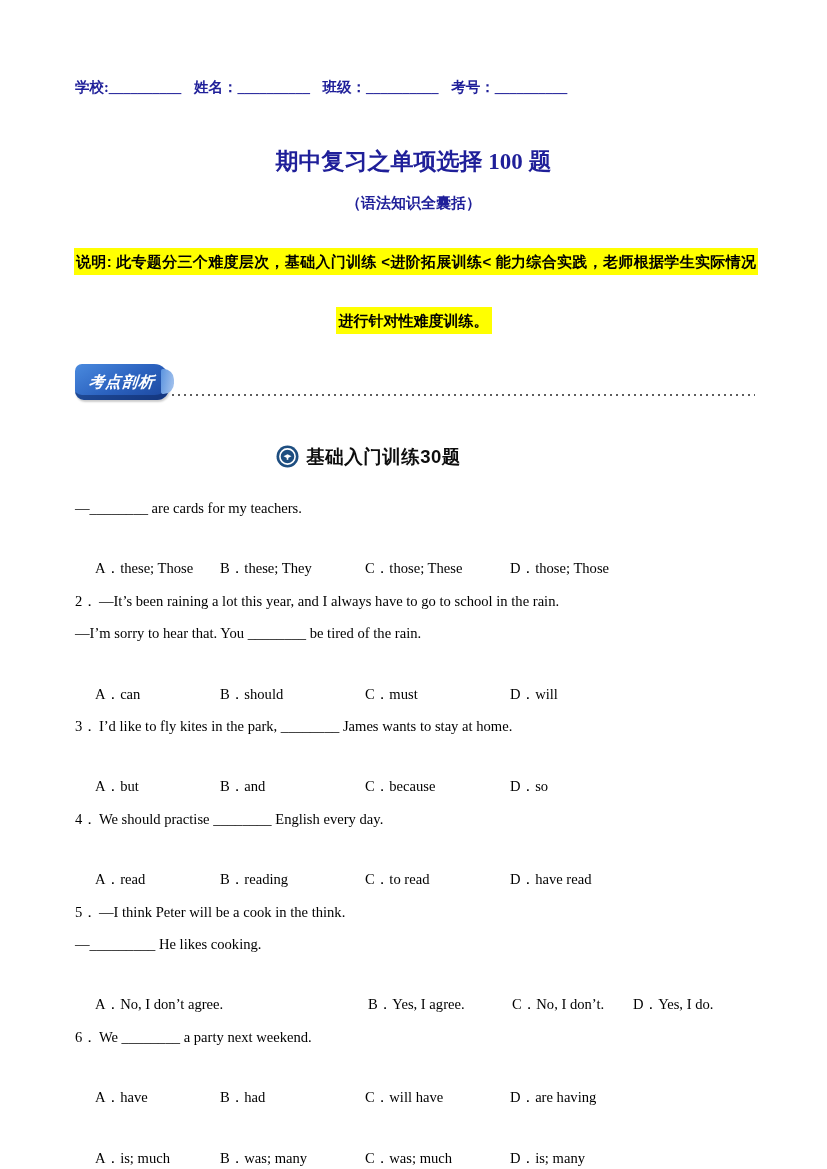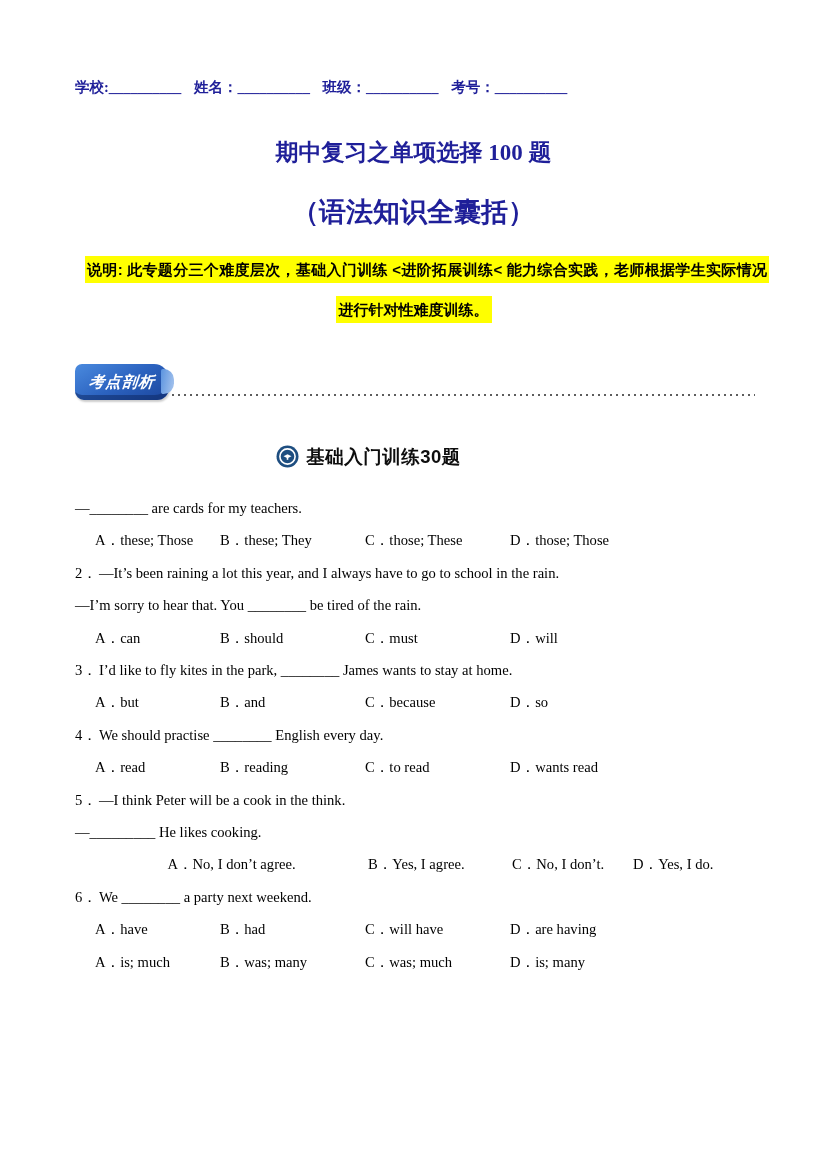--- a/index.html
+++ b/index.html
@@ -10,36 +10,36 @@
   }
   
   .header-line {
     position:absolute; top:78px; left:75px; width:700px;
     color:#1F1F99; font-weight:bold; font-size:14.5px; white-space:nowrap;
   }
   .header-line .field { margin-right:9px; }
   .header-line .blank { letter-spacing:0px; }
   
   .doc-title {
-    position:absolute; top:137px; left:0; width:827px; text-align:center;
+    position:absolute; top:146px; left:0; width:827px; text-align:center;
     color:#1F1F99; font-weight:bold; font-size:23px;
   }
   .doc-subtitle {
     position:absolute; top:194px; left:0; width:827px; text-align:center;
-    color:#1F1F99; font-weight:bold; font-size:27px;
+    color:#1F1F99; font-weight:bold; font-size:15px;
   }
   
-  .notice1 { position:absolute; top:256px; left:74px; width:684px;margin-left:11px; }
+  .notice1 { position:absolute; top:248px; left:74px; width:684px; }
   .notice1 .hl {
     display:block; background:#FFFF00; color:#000;
     font-family:"Liberation Sans","DejaVu Sans",sans-serif; font-weight:bold;
     font-size:15px; line-height:27px; text-align:justify; text-align-last:justify;
     padding:0 2px;
   }
-  .notice2 { position:absolute; top:296px; left:0; width:827px; text-align:center; }
+  .notice2 { position:absolute; top:307px; left:0; width:827px; text-align:center; }
   .notice2 .hl {
     display:inline-block; background:#FFFF00; color:#000;
     font-family:"Liberation Sans","DejaVu Sans",sans-serif; font-weight:bold;
     font-size:15px; line-height:27px; padding:0 3px;
   }
   
   .badge {
     position:absolute; left:75px; top:364px; width:94px; height:36px;
     background:linear-gradient(150deg,#4a8ade 0%, #2c63c0 50%, #1b459c 100%);
     border-radius:7px 15px 12px 9px;
@@ -71,25 +71,25 @@
   }
   .section-head svg { display:block; }
   
   .questions {
     position:absolute; top:492px; left:75px; width:684px;
     font-size:14.6px; line-height:32.4px; color:#000;
   }
   .qline { white-space:nowrap; }
   .qnum { margin-right:2px; }
   .opts { padding-left:20px; white-space:nowrap; }
-  .opts .o  { display:inline-block; }
+  .opts .o  { display:inline-block;margin-top:28px; }
   .opts .oa { width:125px; }
   .opts .ob { width:145px; }
   .opts .oc { width:145px; }
-  .opts.q5 .oa { width:273px;text-align:center; }
+  .opts.q5 .oa { width:273px; }
   .opts.q5 .ob { width:144px; }
   .opts.q5 .oc { width:121px; }
 </style>
 </head>
 <body>
 
 <div class="header-line">
   <span class="field"><span>学校:</span><span class="blank">__________</span></span>
   <span class="field"><span>姓名：</span><span class="blank">__________</span></span>
   <span class="field"><span>班级：</span><span class="blank">__________</span></span>
@@ -143,21 +143,21 @@
   <div>
     <div class="qline"><span class="qnum">3．</span><span>I’d like to fly kites in the park, ________ James wants to stay at home.</span></div>
     <div class="opts">
       <span class="o oa">A．but</span><span class="o ob">B．and</span><span class="o oc">C．because</span><span class="o od">D．so</span>
     </div>
   </div>
 
   <div>
     <div class="qline"><span class="qnum">4．</span><span>We should practise ________ English every day.</span></div>
     <div class="opts">
-      <span class="o oa">A．read</span><span class="o ob">B．reading</span><span class="o oc">C．to read</span><span class="o od">D．wants read</span>
+      <span class="o oa">A．read</span><span class="o ob">B．reading</span><span class="o oc">C．to read</span><span class="o od">D．have read</span>
     </div>
   </div>
 
   <div>
     <div class="qline"><span class="qnum">5．</span><span>—I think Peter will be a cook in the think.</span></div>
     <div class="qline">—_________ He likes cooking.</div>
     <div class="opts q5">
       <span class="o oa">A．No, I don’t agree.</span><span class="o ob">B．Yes, I agree.</span><span class="o oc">C．No, I don’t.</span><span class="o od">D．Yes, I do.</span>
     </div>
   </div>

